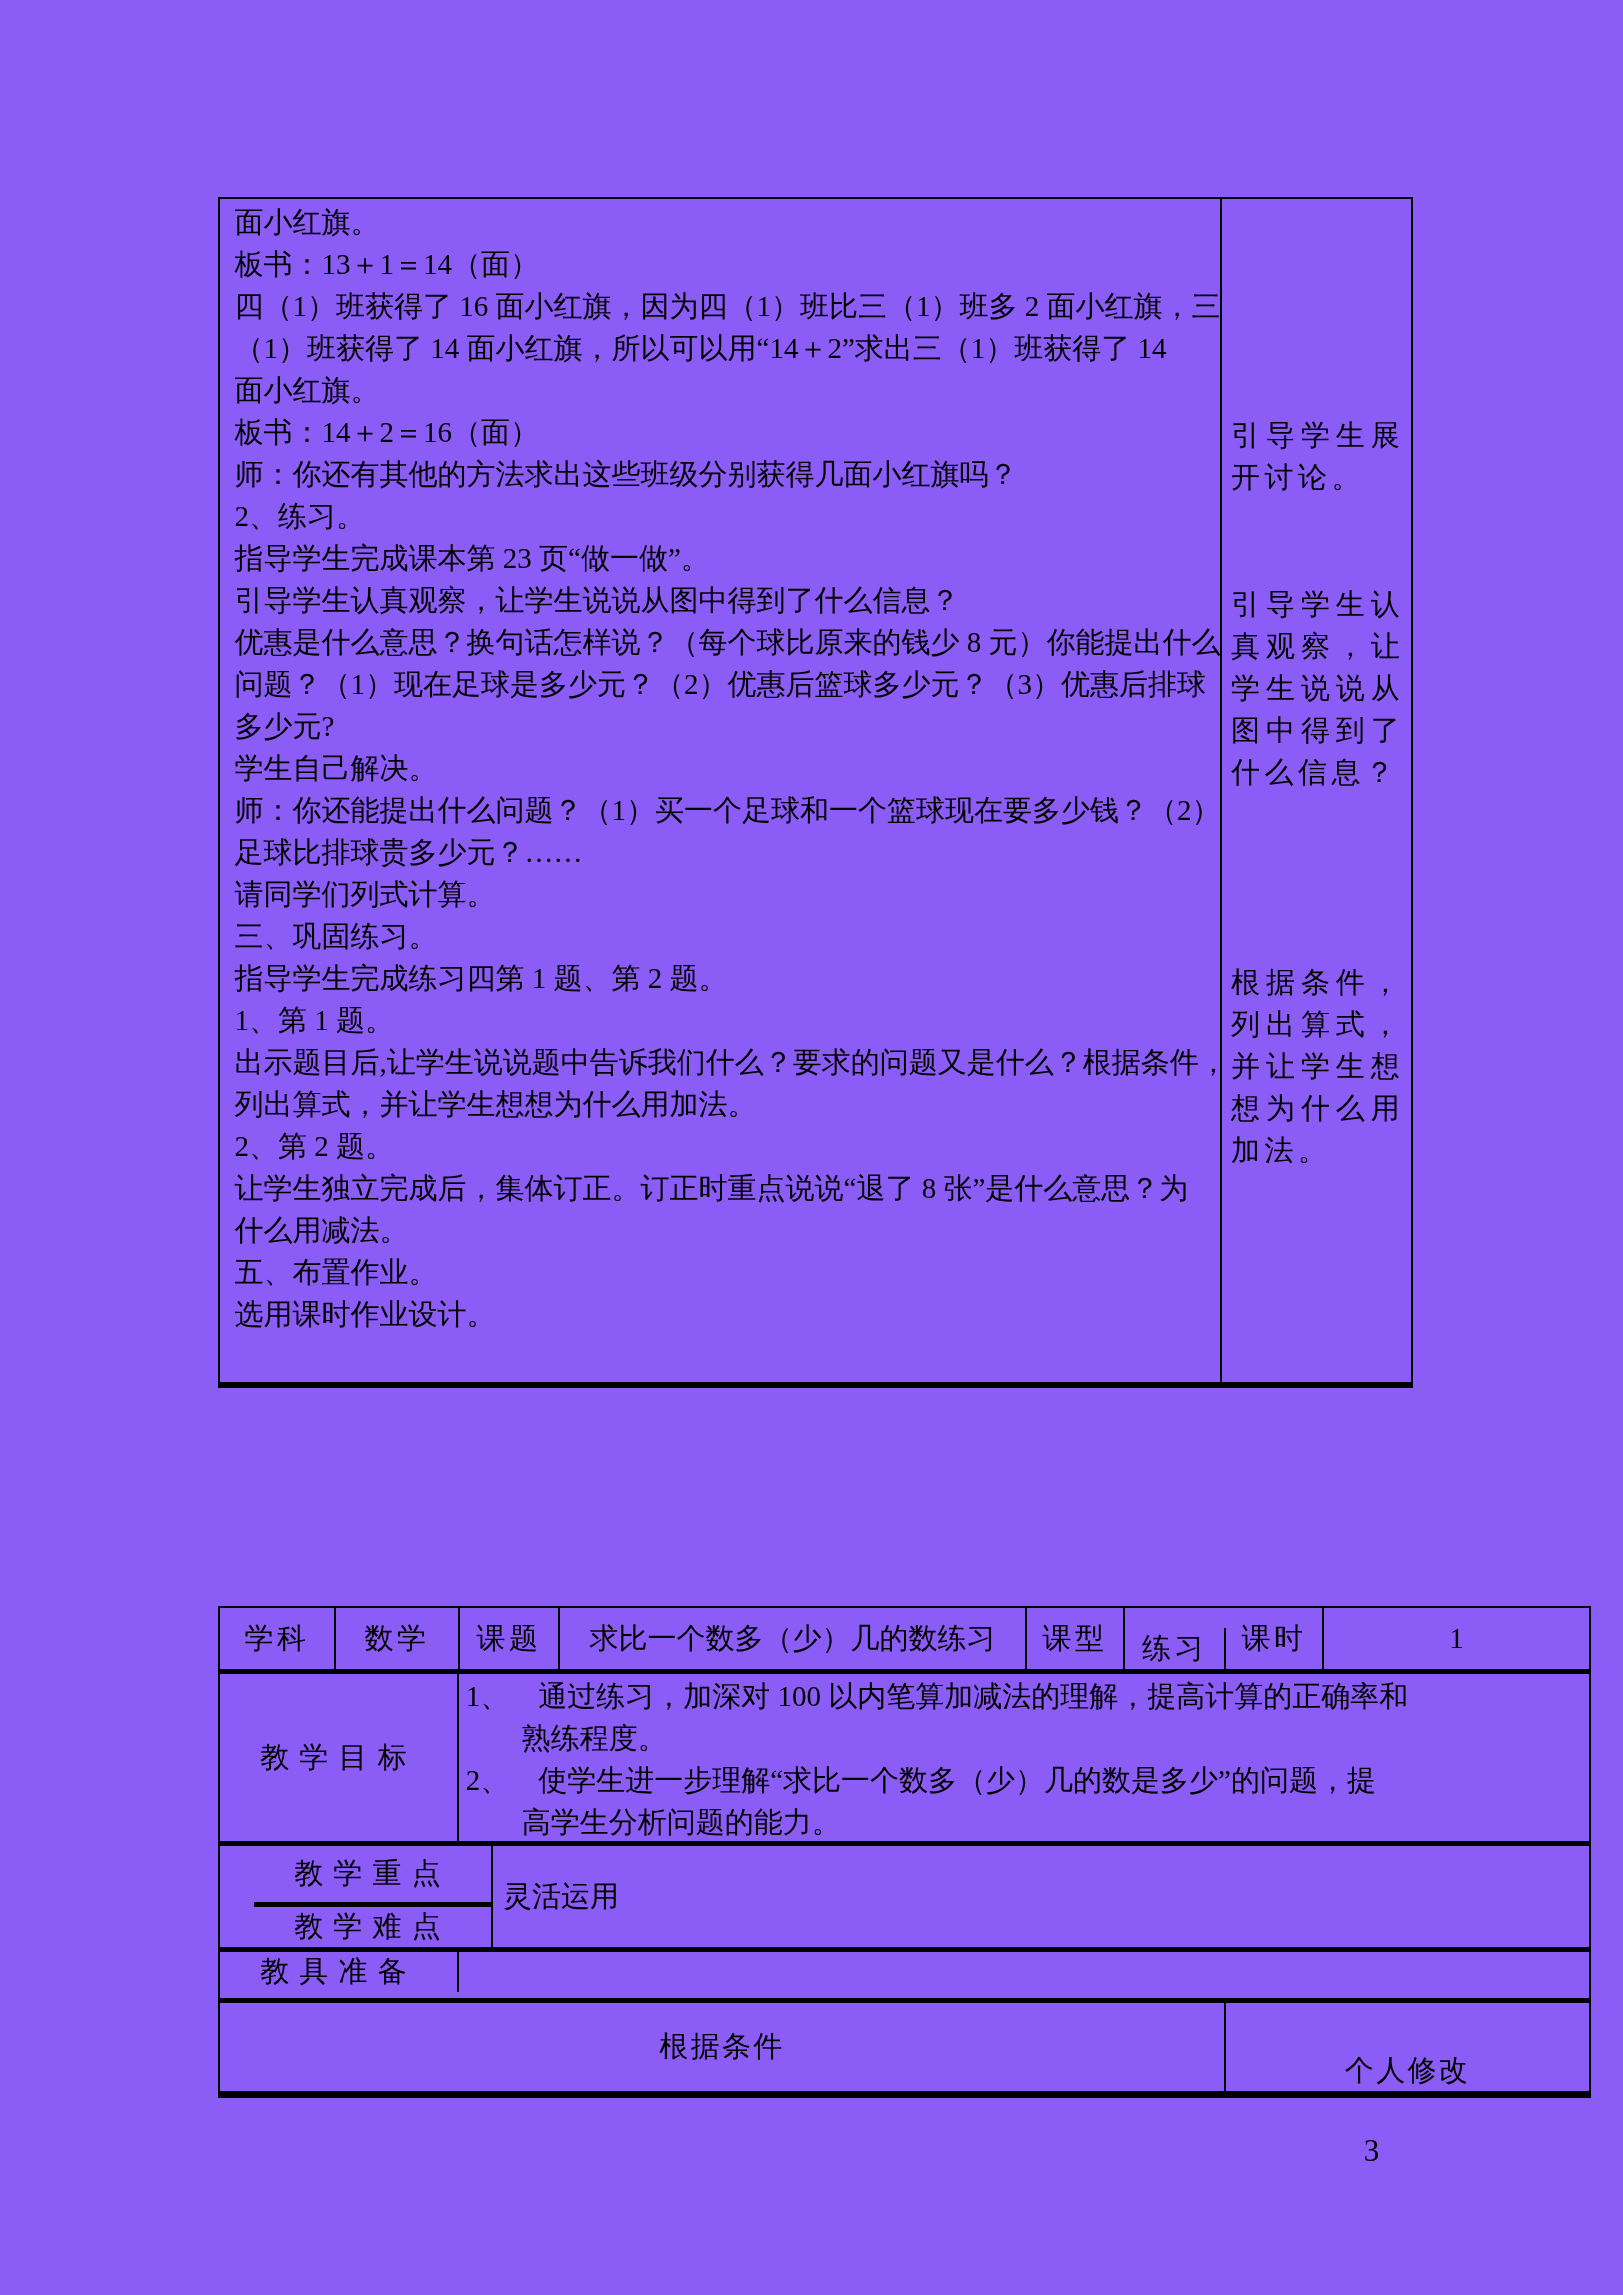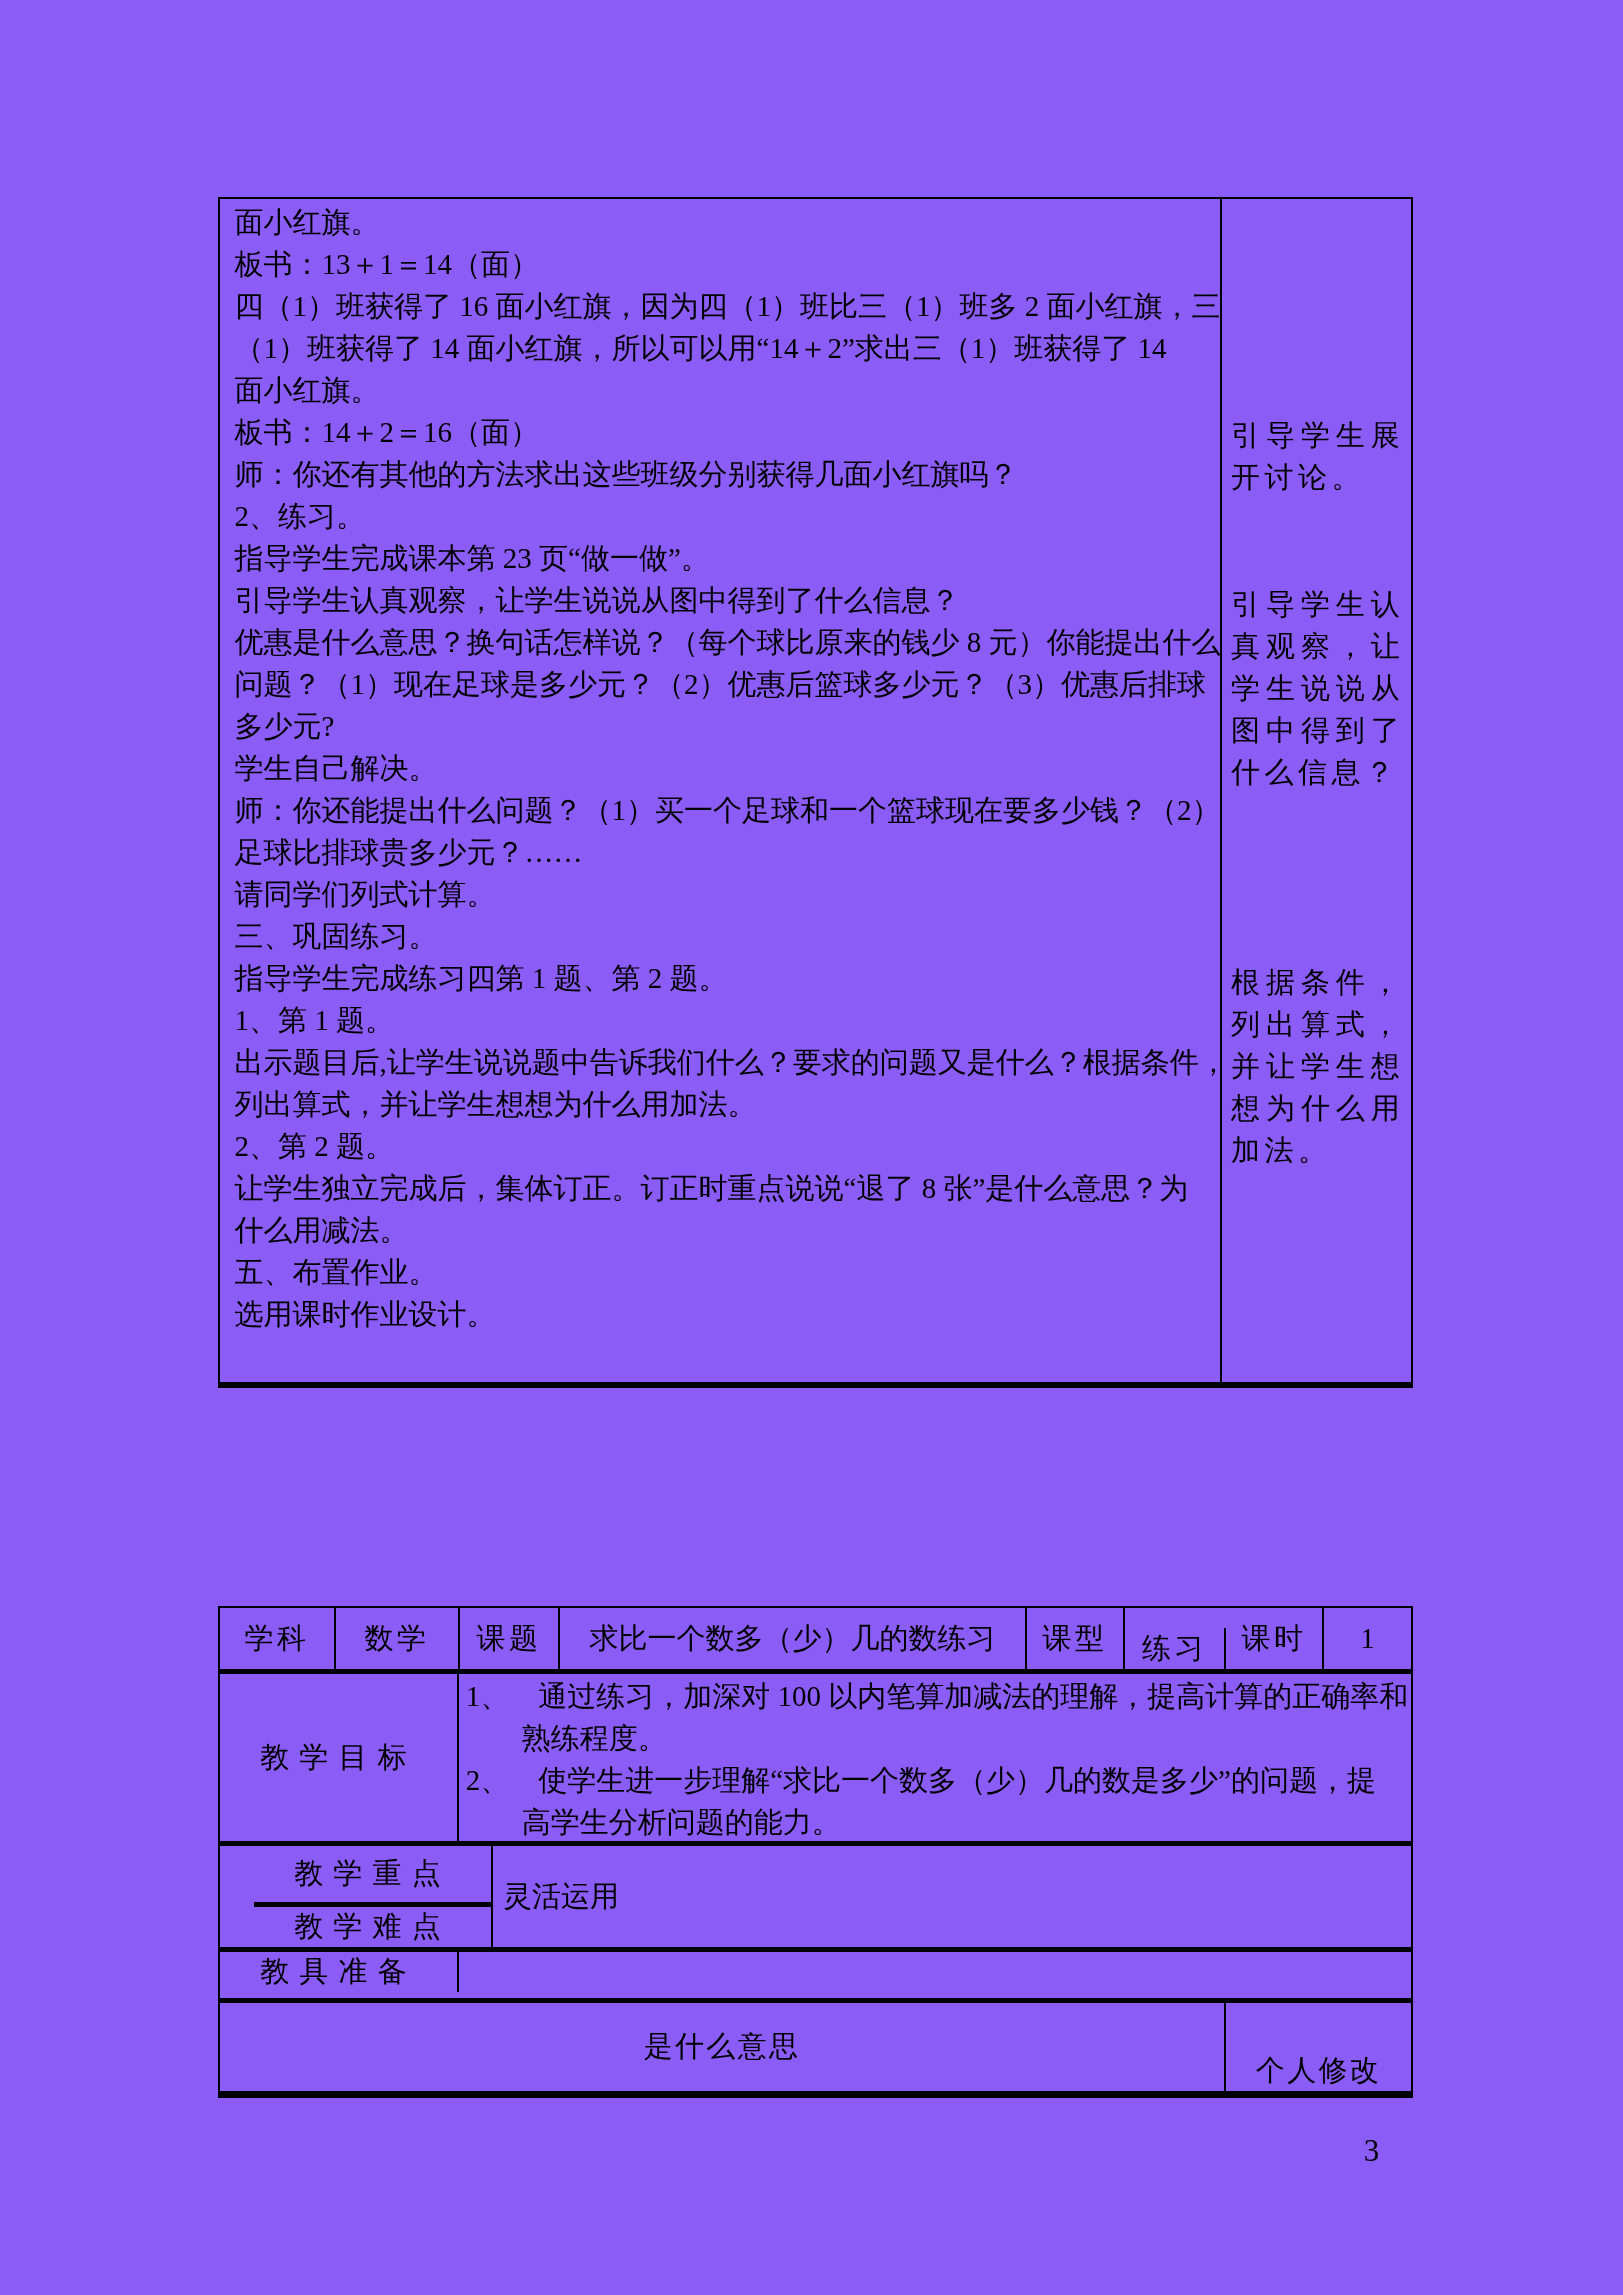--- a/index.html
+++ b/index.html
@@ -50,21 +50,21 @@
     text-align: justify;
   }
   .note-1 { top: 215px; }
   .note-2 { top: 384px; }
   .note-3 { top: 762px; }
 
   
   .info-table {
     position: absolute;
     left: 218px; top: 1606px;
-    width: 1195px; height: 492px;
+    width: 1373px; height: 492px;
     box-sizing: border-box;
     border: 2.8px solid #000;
     border-bottom-width: 7.3px;
     display: flex;
     flex-direction: column;
     font-size: 29px;
   }
   .irow { display: flex; box-sizing: border-box; }
   .irow.bb { border-bottom: 5px solid #000; }
   .cell {
@@ -200,21 +200,21 @@
       </div>
       <div class="cell kd-merged">灵活运用</div>
     </div>
 
     <div class="irow aids-row bb">
       <div class="cell vr label-cell">教具准备</div>
       <div class="cell aids-content"></div>
     </div>
 
     <div class="irow steps-row">
-      <div class="cell vr center steps-cell">是什么意思</div>
+      <div class="cell vr center steps-cell">根据条件</div>
       <div class="cell center personal-cell">个人修改</div>
     </div>
 
   </div>
 
   <div class="page-number">3</div>
 
 </div>
 
 

